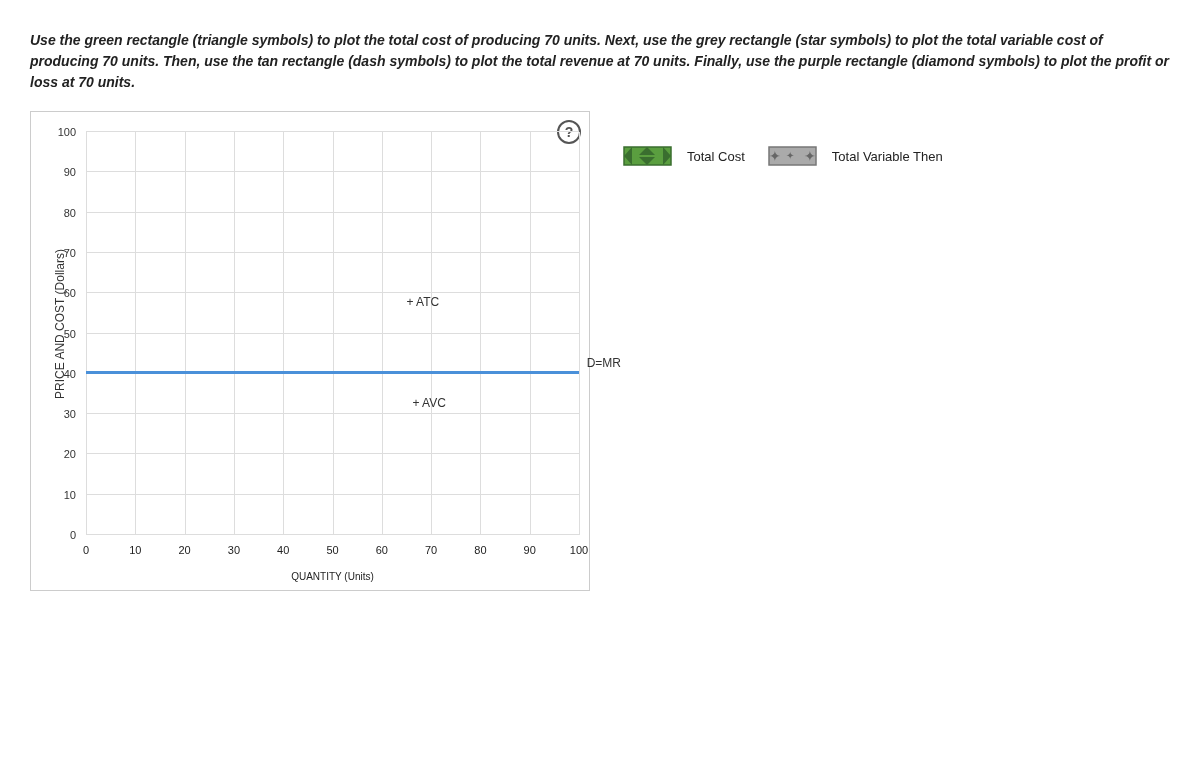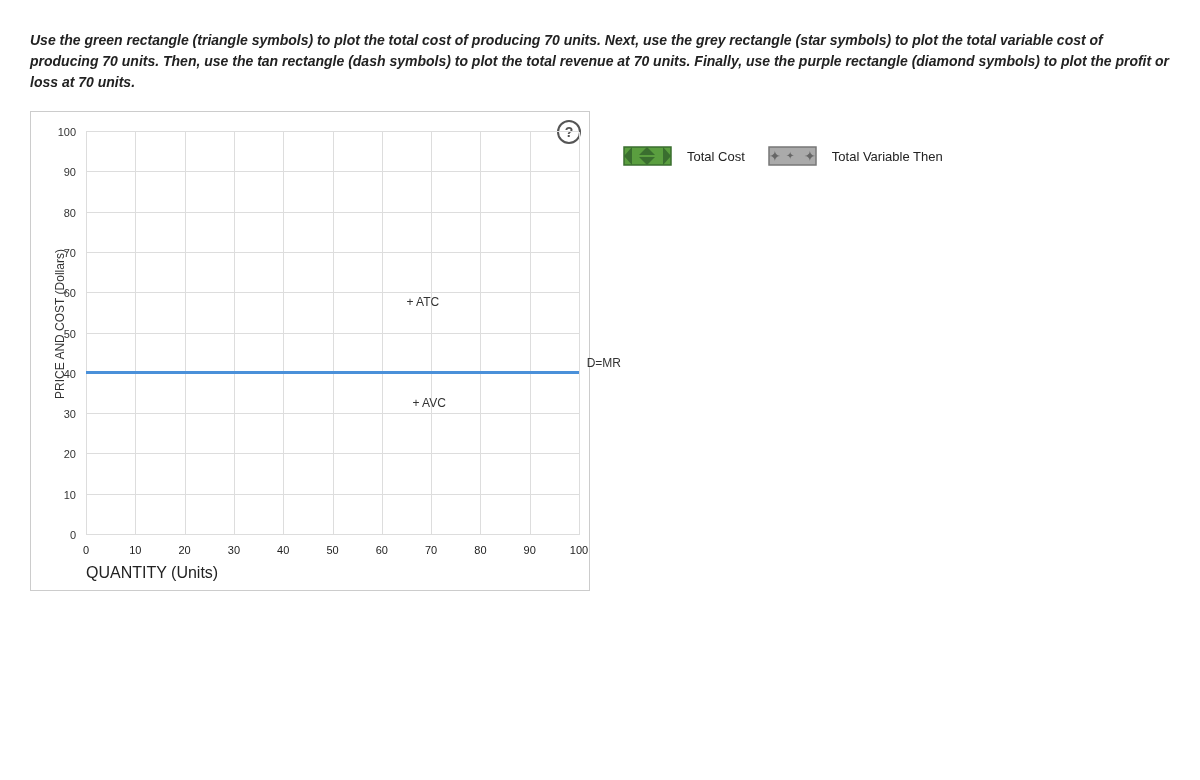--- a/index.html
+++ b/index.html
@@ -207,21 +207,21 @@
       <span style="position:absolute; left: 30%; transform:translateX(-50%); font-size:11px;">30</span>
       <span style="position:absolute; left: 40%; transform:translateX(-50%); font-size:11px;">40</span>
       <span style="position:absolute; left: 50%; transform:translateX(-50%); font-size:11px;">50</span>
       <span style="position:absolute; left: 60%; transform:translateX(-50%); font-size:11px;">60</span>
       <span style="position:absolute; left: 70%; transform:translateX(-50%); font-size:11px;">70</span>
       <span style="position:absolute; left: 80%; transform:translateX(-50%); font-size:11px;">80</span>
       <span style="position:absolute; left: 90%; transform:translateX(-50%); font-size:11px;">90</span>
       <span style="position:absolute; left: 100%; transform:translateX(-50%); font-size:11px;">100</span>
     </div>
 
-    <div style="position:absolute; bottom:8px; left:55px; right:10px; text-align:left; font-size:16px;">QUANTITY (Units)</div>
+    <div style="position:absolute; bottom:8px; left:55px; right:10px; text-align:center; font-size:10px;">QUANTITY (Units)</div>
   </div>
 
   <div class="legend">
 
     <div class="legend-item">
       <div class="legend-icon">
         <svg width="55" height="30" viewBox="0 0 55 30">
 
           <rect x="4" y="6" width="47" height="18" fill="#5a9e3f" stroke="#3a6e2f" stroke-width="1.5"></rect>
 

